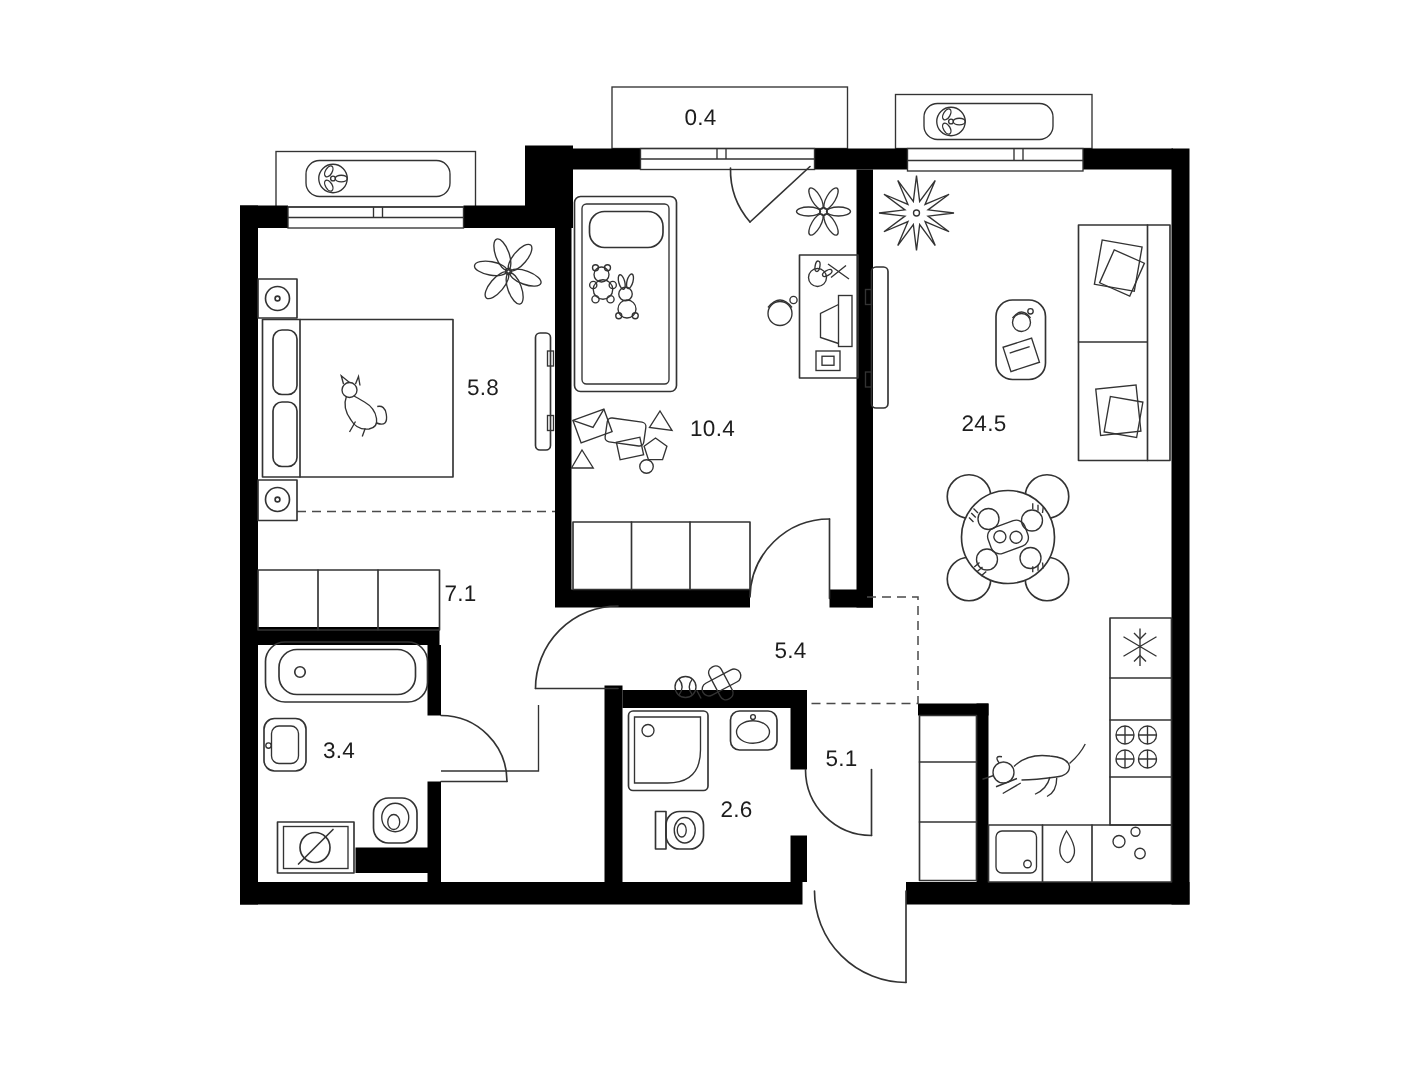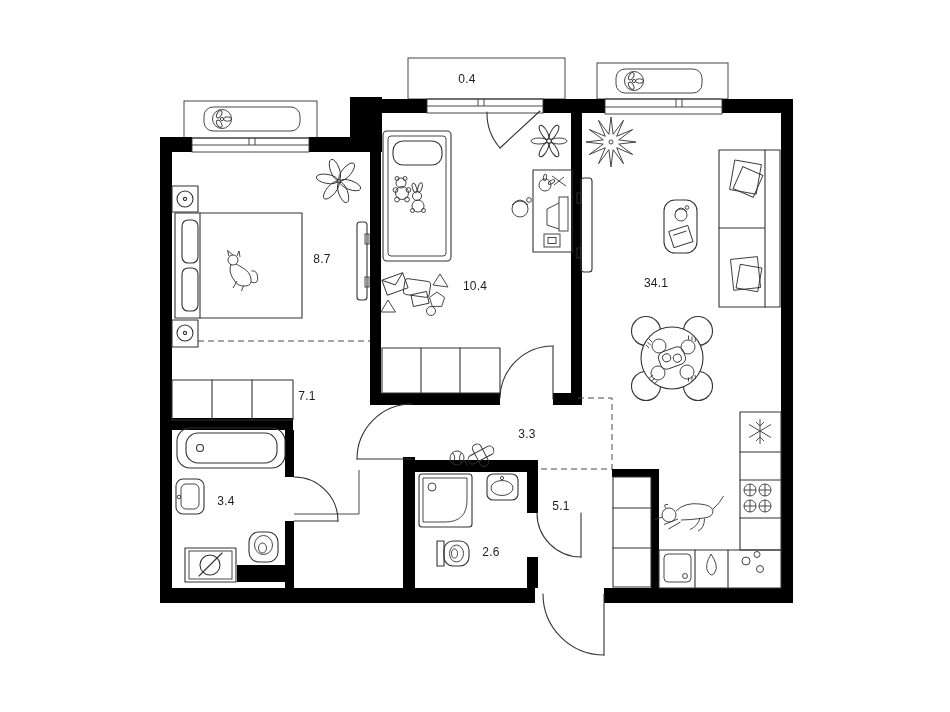--- a/index.html
+++ b/index.html
@@ -15,21 +15,21 @@
     font-family:"Liberation Sans",sans-serif;overflow:hidden;
   }
   .stage svg{position:absolute;left:0;top:0;width:950px;height:712px;}
   .wall{fill:var(--wall);stroke:none;}
   .ln{fill:none;stroke:var(--line);stroke-width:1.1;stroke-linecap:round;stroke-linejoin:round;}
   .lnw{fill:#ffffff;stroke:var(--line);stroke-width:1.1;stroke-linejoin:round;}
   .thin{fill:none;stroke:var(--line);stroke-width:0.9;}
   .zone{fill:none;stroke:var(--zone);stroke-width:1;stroke-dasharray:6 4;}
   .lbl{
     position:absolute;transform:translate(-50%,-50%);
-    font-size:12px;color:var(--label-color);letter-spacing:.2px;white-space:nowrap;
+    font-size:15px;color:var(--label-color);letter-spacing:.2px;white-space:nowrap;
   }
 </style>
 </head>
 <body>
 
 <div class="stage">
   <svg viewBox="0 0 950 712" aria-hidden="true">
 
     <g>
       <rect class="thin" x="184" y="101" width="133" height="37"></rect>
@@ -389,22 +389,22 @@
       </g>
       <g>
         <circle class="thin" cx="746" cy="561" r="4"></circle>
         <circle class="thin" cx="757" cy="554.5" r="3"></circle>
         <circle class="thin" cx="760" cy="569" r="3.5"></circle>
       </g>
     </g>
 
   </svg>
 
-  <div class="lbl" style="left:322px;top:259px">8.7</div>
+  <div class="lbl" style="left:322px;top:259px">5.8</div>
   <div class="lbl" style="left:475px;top:286px">10.4</div>
-  <div class="lbl" style="left:656px;top:283px">34.1</div>
+  <div class="lbl" style="left:656px;top:283px">24.5</div>
   <div class="lbl" style="left:467px;top:79px">0.4</div>
   <div class="lbl" style="left:307px;top:396px">7.1</div>
-  <div class="lbl" style="left:527px;top:434px">3.3</div>
+  <div class="lbl" style="left:527px;top:434px">5.4</div>
   <div class="lbl" style="left:226px;top:501px">3.4</div>
-  <div class="lbl" style="left:491px;top:552px">2.6</div>
+  <div class="lbl" style="left:491px;top:540px">2.6</div>
   <div class="lbl" style="left:561px;top:506px">5.1</div>
 </div>
 
 </body></html>

